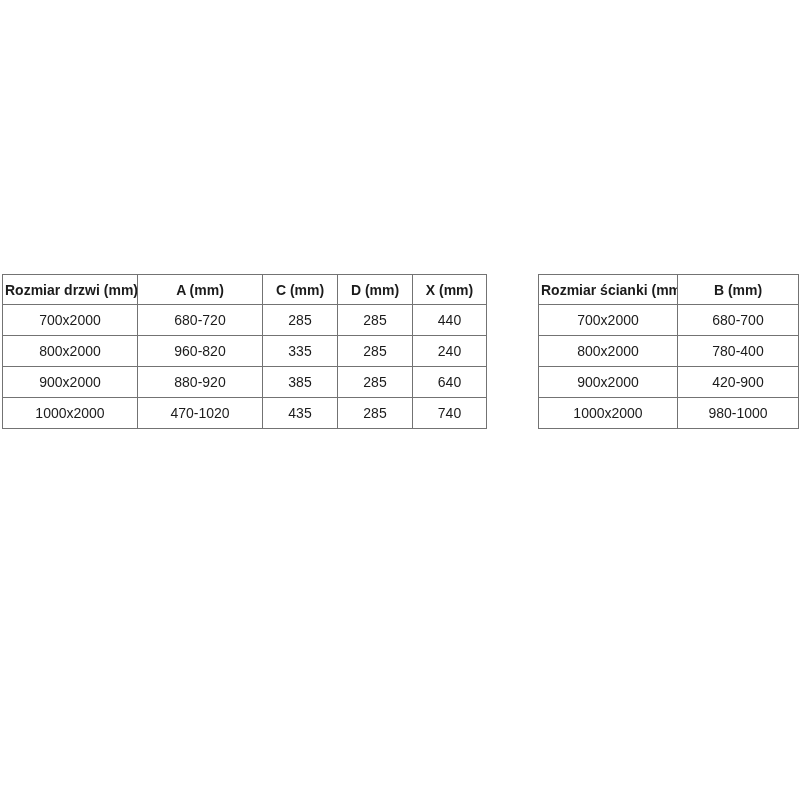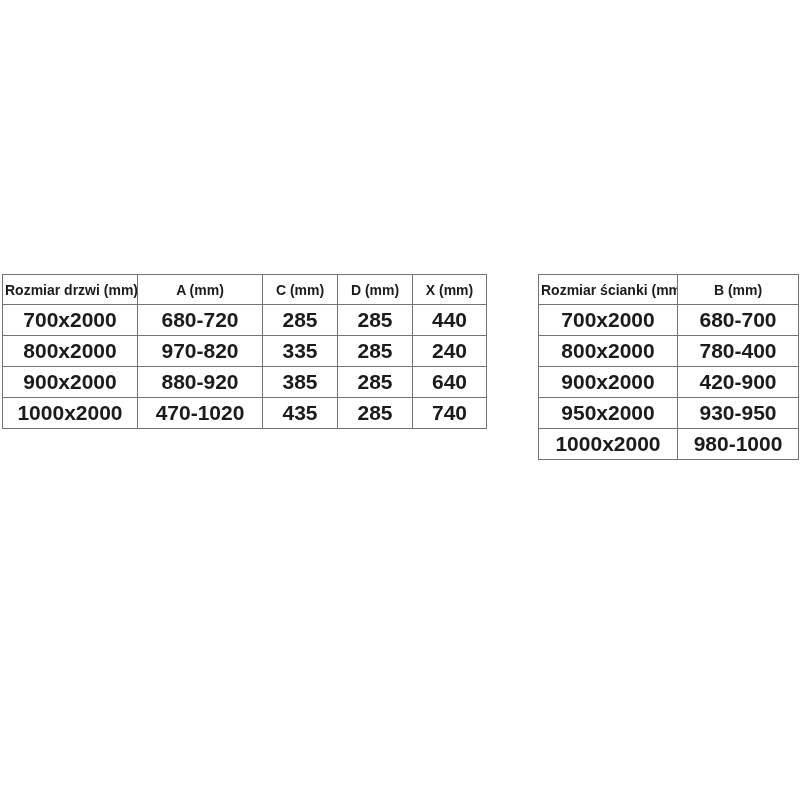--- a/index.html
+++ b/index.html
@@ -27,22 +27,22 @@
     color: #1b1b1b;
     white-space: nowrap;
     overflow: hidden;
   }
   table.spec-table th {
     font-weight: bold;
     font-size: 14px;
     height: 29px;
   }
   table.spec-table td {
-    font-weight: bold;
-    font-size: 21px;
+    font-weight: normal;
+    font-size: 14px;
     height: 30px;
   }
   .doors-table { left: 2px;   top: 274px; width: 484px; }
   .walls-table { left: 538px; top: 274px; width: 260px; }
 </style>
 </head>
 <body>
 
 <div class="page">
 
@@ -66,21 +66,21 @@
     <tbody>
       <tr>
         <td>700x2000</td>
         <td>680-720</td>
         <td>285</td>
         <td>285</td>
         <td>440</td>
       </tr>
       <tr>
         <td>800x2000</td>
-        <td>970-820</td>
+        <td>960-820</td>
         <td>335</td>
         <td>285</td>
         <td>240</td>
       </tr>
       <tr>
         <td>900x2000</td>
         <td>880-920</td>
         <td>385</td>
         <td>285</td>
         <td>640</td>
@@ -113,23 +113,19 @@
       </tr>
       <tr>
         <td>800x2000</td>
         <td>780-400</td>
       </tr>
       <tr>
         <td>900x2000</td>
         <td>420-900</td>
       </tr>
       <tr>
-        <td>950x2000</td>
-        <td>930-950</td>
-      </tr>
-      <tr>
         <td>1000x2000</td>
         <td>980-1000</td>
       </tr>
     </tbody>
   </table>
 
 </div>
 
 </body></html>

